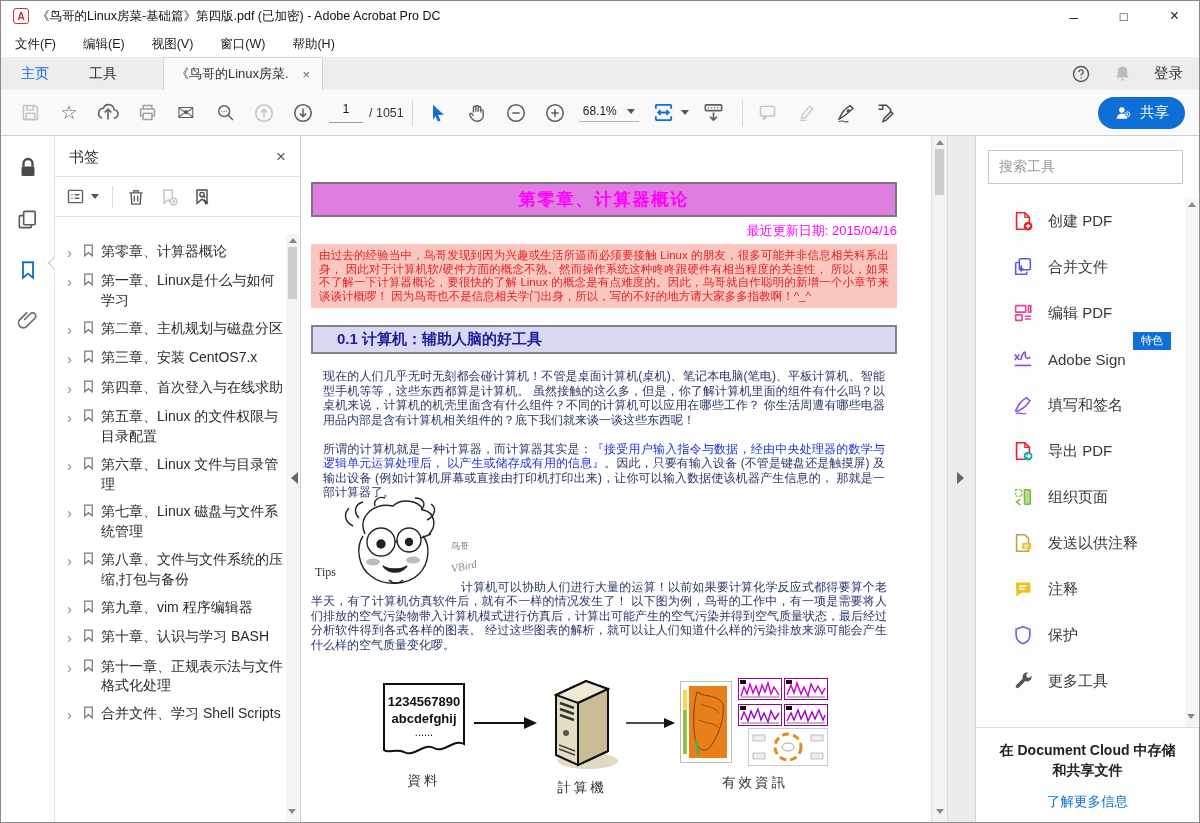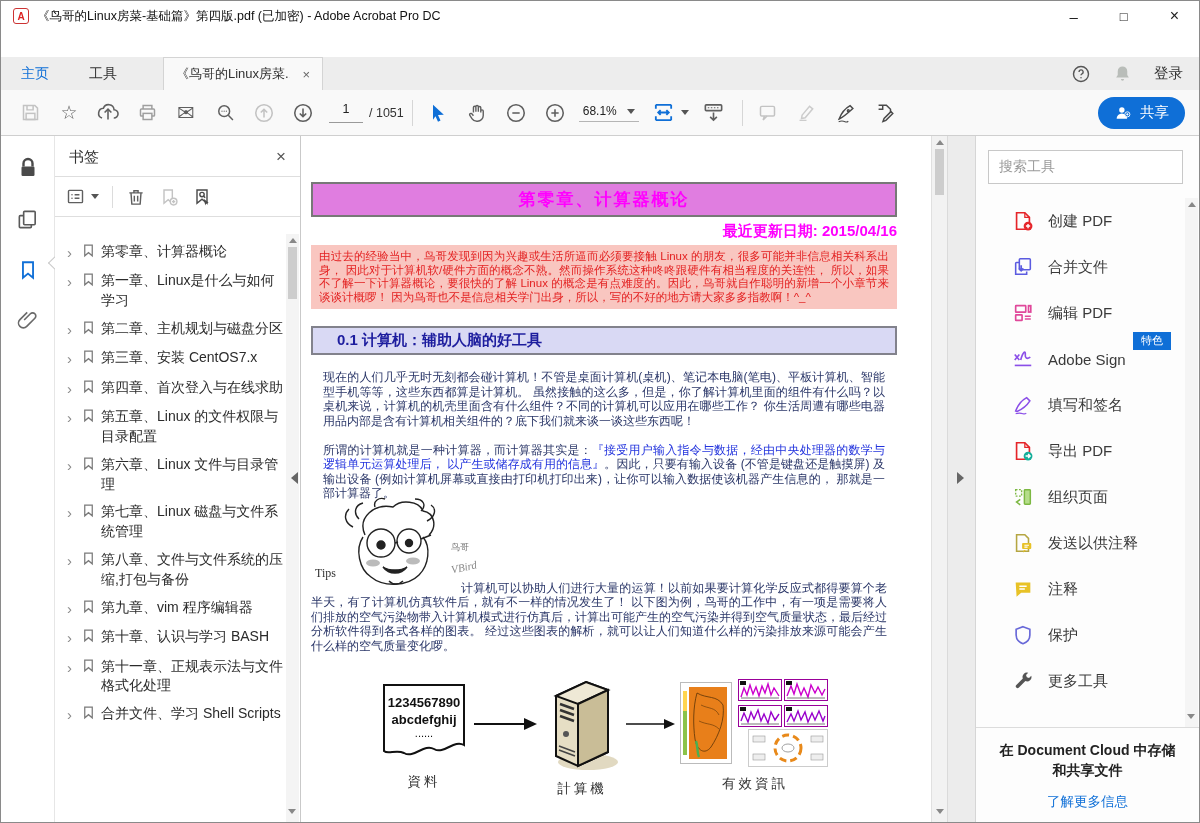--- a/index.html
+++ b/index.html
@@ -44,21 +44,21 @@
   .vsb{position:absolute;right:1px;width:13px;background:#f4f4f4}
   .tri{width:0;height:0;margin:4px auto}
   .tri-up{border-left:4px solid transparent;border-right:4px solid transparent;border-bottom:5px solid #888}
   .tri-down{border-left:4px solid transparent;border-right:4px solid transparent;border-top:5px solid #888}
   .thumb{width:9px;margin:2px auto;background:#cdcdcd}
   .collapse-left{position:absolute;right:2px;top:336px;width:0;height:0;border-top:6px solid transparent;border-bottom:6px solid transparent;border-right:7px solid #666}
   
   .viewer{flex:1;background:#fff;position:relative;overflow:hidden}
   .page{position:absolute;inset:0;padding:46px 34px 0 10px}
   .banner{height:35px;background:#e07de0;border:2px solid #787878;display:flex;align-items:center;justify-content:center;color:#ff00ff;font-size:17px;font-weight:bold;letter-spacing:2px}
-  .upddate{margin-top:5px;text-align:right;color:#ff00ff;font-size:15px;font-weight:bold}
+  .upddate{margin-top:5px;text-align:right;color:#ff00ff;font-size:13px;font-weight:normal}
   .pinkbox{margin-top:4px;background:#f9c6c0;padding:5px 8px;font-size:11.5px;line-height:13.6px;color:#e32222;text-align:justify}
   .secbox{margin-top:17px;height:29px;background:#d9d9f4;border:2px solid #82828c;display:flex;align-items:center;padding-left:24px;color:#1d1d9e;font-weight:bold;font-size:15px}
   .bodyp{margin:15px 12px 0;font-size:12px;line-height:14.4px;color:#2a3668;text-align:justify}
   .quote{color:#2233dd}
   .tips{margin-top:12px;position:relative}
   .tipfig{float:left;width:150px;height:70px;position:relative}
   .tipfig svg{position:absolute;top:-16px;left:24px}
   .tipslabel{position:absolute;left:4px;bottom:2px;font-family:"Liberation Serif","DejaVu Serif",serif;font-size:12px;color:#333}
   .birdname{position:absolute;right:-8px;top:28px;font-size:9px;color:#777}
   .birdsig{position:absolute;right:-16px;top:48px;font-size:11px;color:#888;font-style:italic;font-family:"Liberation Serif",serif;transform:rotate(-12deg)}
@@ -96,20 +96,27 @@
   <div class="titlebar">
     <span class="appicon">A</span>
     <span>《鸟哥的Linux房菜-基础篇》第四版.pdf  (已加密)  - Adobe Acrobat Pro DC</span>
     <span class="wctl">
       <span style="font-size:15px">–</span>
       <span style="font-size:13px">□</span>
       <span style="font-size:16px">×</span>
     </span>
   </div>
 
+  <div class="menubar">
+    <span>文件(F)</span>
+    <span>编辑(E)</span>
+    <span>视图(V)</span>
+    <span>窗口(W)</span>
+    <span>帮助(H)</span>
+  </div>
 
   <div class="tabbar">
     <span class="tab tab-home">主页</span>
     <span class="tab">工具</span>
     <span class="doc-tab">
       <span style="white-space:nowrap;overflow:hidden">《鸟哥的Linux房菜...</span>
       <span class="x">×</span>
     </span>
     <span class="tab-right">
       <span>

